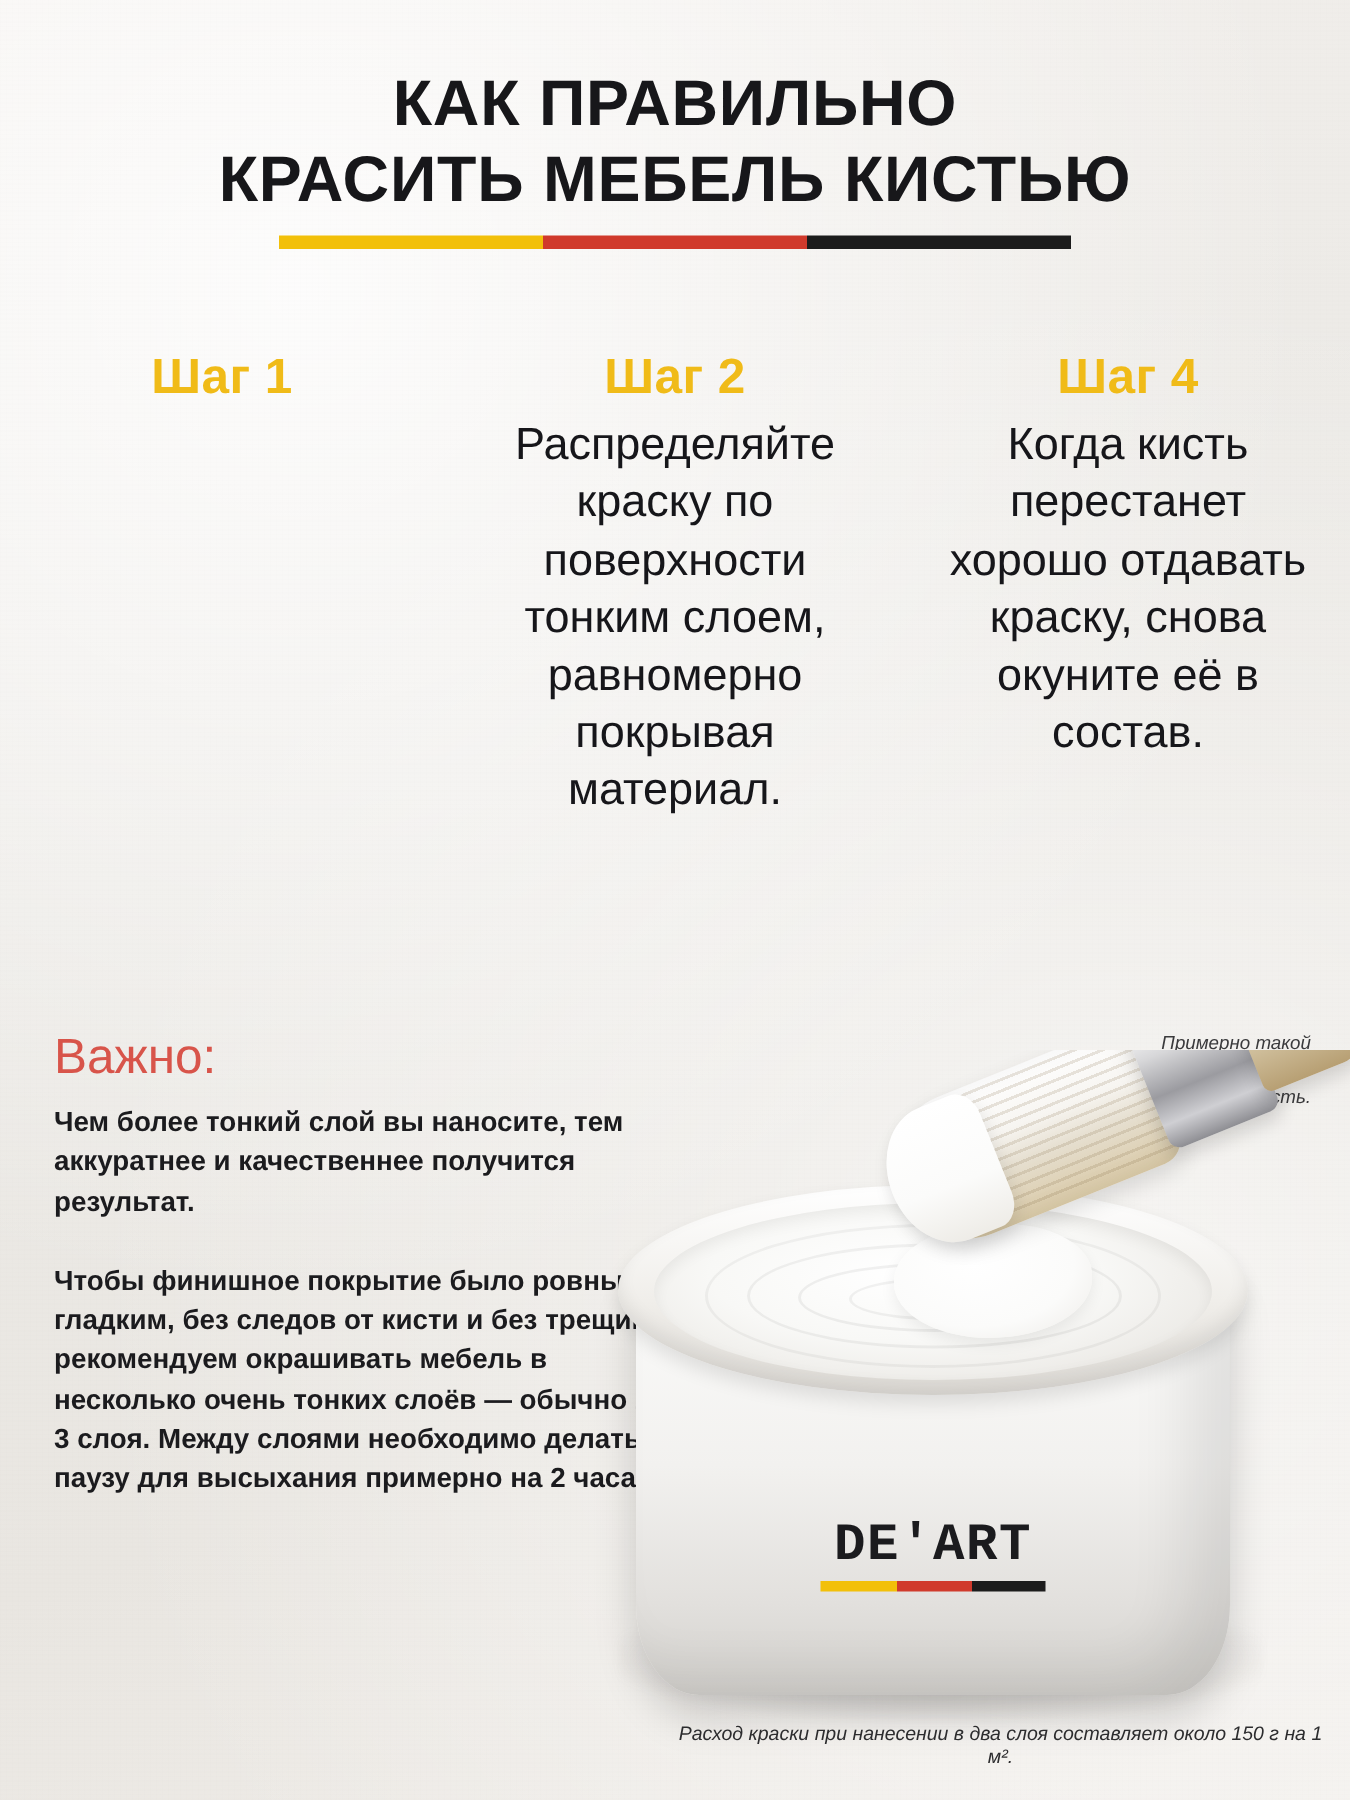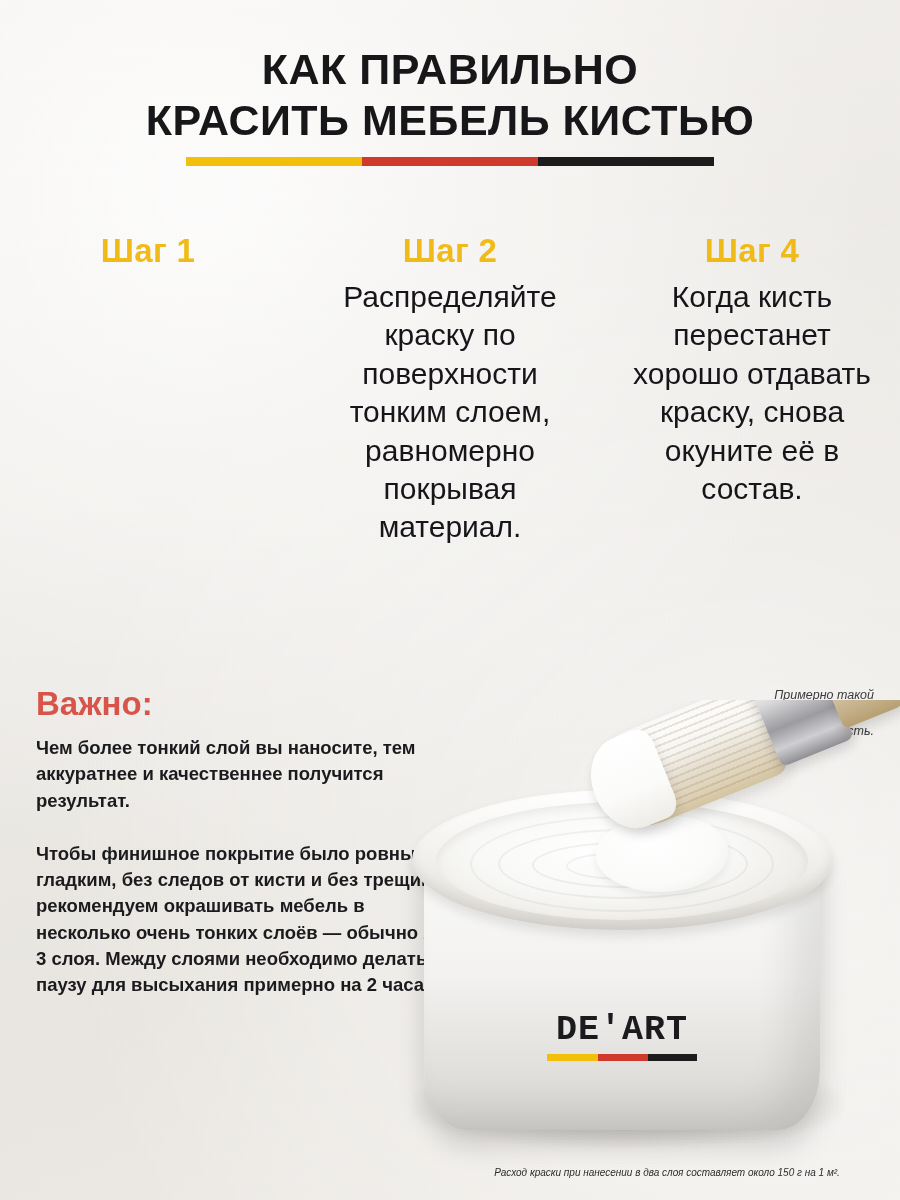--- a/index.html
+++ b/index.html
@@ -89,21 +89,21 @@
   }
 
   
   .important {
     position: absolute;
     left: 36px;
     top: 685px;
     width: 420px;
   }
   .important-title {
-    font-weight: bold;
+    font-weight: normal;
     font-size: 33px;
     color: #d8544a;
     margin-bottom: 12px;
   }
   .important p {
     margin: 0;
     font-size: 18.5px;
     line-height: 1.42;
     color: #1b1b1e;
     font-weight: bold;
@@ -123,21 +123,21 @@
     font-style: italic;
   }
 
   
   .footer-note {
     position: absolute;
     left: 452px;
     bottom: 22px;
     width: 430px;
     text-align: center;
-    font-size: 10px;
+    font-size: 13px;
     font-style: italic;
     color: #2c2c2e;
   }
 
   
   .photo {
     position: absolute;
     left: 390px;
     top: 700px;
     width: 520px;

